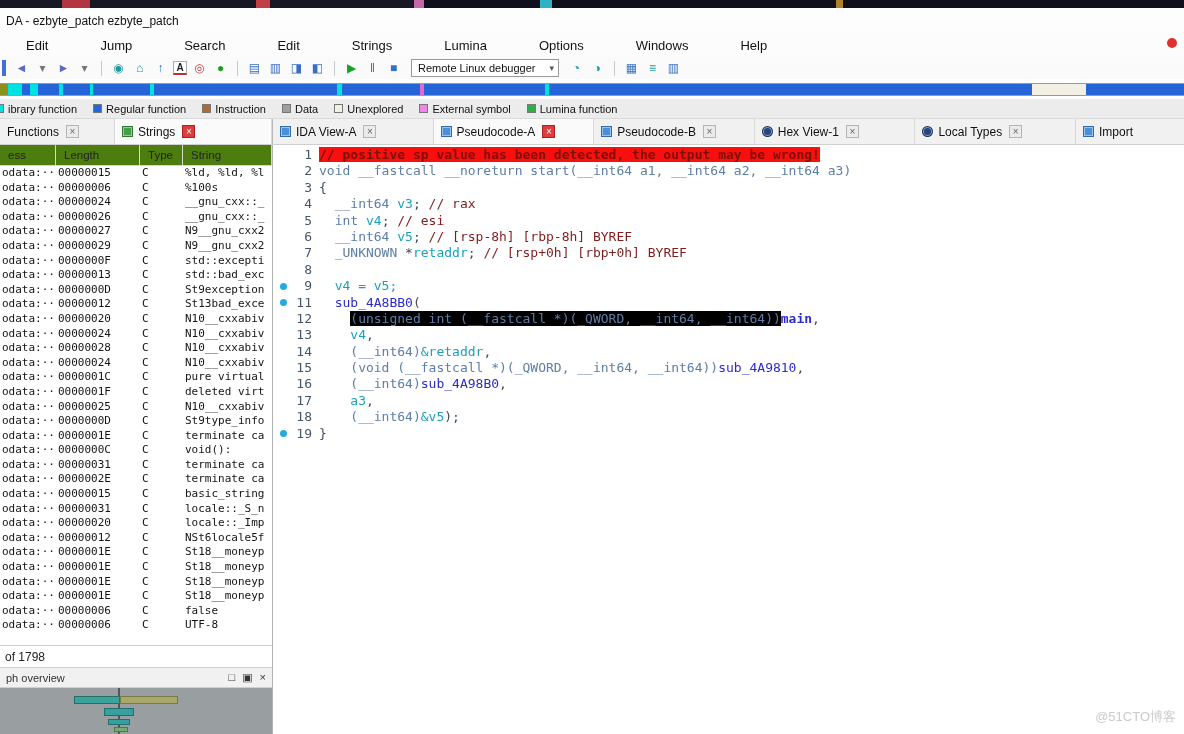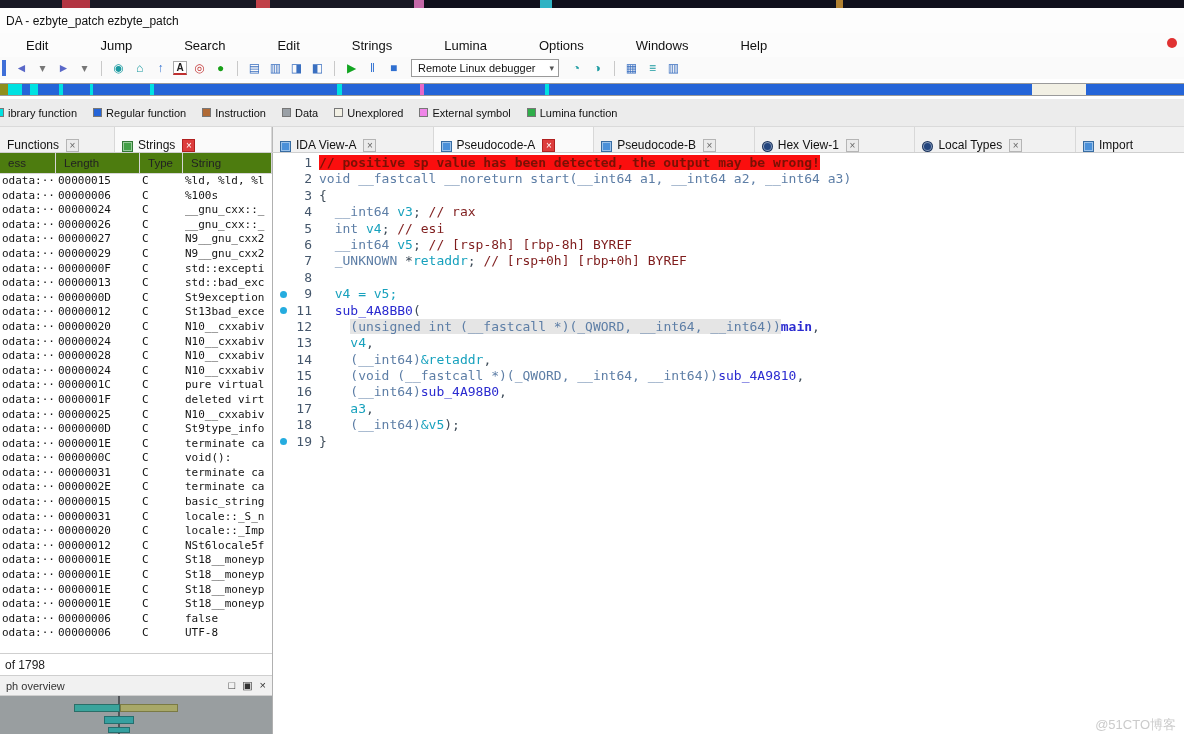--- a/index.html
+++ b/index.html
@@ -24,29 +24,29 @@
   .tb-sep{width:1px;height:15px;background:#c9c9c9;margin:0 4px}
   .tb-icon{min-width:17px;text-align:center;font-size:12px;line-height:16px;cursor:default}
   .tb-icon.boxed{border:1px solid #a9a9a9;border-bottom:2px solid #c03030;background:#fff;font-size:10px;font-weight:bold;line-height:11px;padding:0 2px;min-width:14px}
   .combo{display:flex;align-items:center;border:1px solid #9a9a9a;background:#fff;height:18px;padding:0 4px 0 6px;margin:0 5px;font-size:11px;gap:14px}
   .combo .caret{color:#555;font-size:9px}
 
   .navband-wrap{height:20px;background:#fff;padding:4px 0 3px 0}
   .navband{height:13px;display:flex;border-top:1px solid #9a9a9a;border-bottom:1px solid #9a9a9a}
   .nav-seg{height:100%;flex:none}
 
-  .legend{height:28px;background:#ececec;border-bottom:1px solid #dadada;display:flex;gap:16px;font-size:11px;overflow:hidden;padding-right:6px}
+  .legend{height:20px;background:#ececec;border-bottom:1px solid #dadada;display:flex;gap:16px;font-size:11px;overflow:hidden;padding-right:6px}
   .legend-item{display:flex;align-items:center;gap:4px;flex:none}
   .legend-sq{width:9px;height:9px;border:1px solid #777;display:inline-block}
   .legend-sq.clipped{width:4px;border-left:none}
 
   .tabbar{height:26px;background:#f1f1f1;border-bottom:1px solid #cfcfcf;display:flex;font-size:12px}
   .tabgroup-left{width:273px;flex:none;display:flex;border-right:1px solid #b8b8b8}
   .tabgroup-right{flex:1;display:flex;overflow:hidden}
-  .tab{display:flex;align-items:flex-end;gap:5px;padding:0 7px;border-right:1px solid #d8d8d8;cursor:default;white-space:nowrap;overflow:hidden}
+  .tab{display:flex;align-items:center;gap:5px;padding:0 7px;border-right:1px solid #d8d8d8;cursor:default;white-space:nowrap;overflow:hidden}
   .tab.active{background:#fafafa}
   .tabgroup-left .tab:nth-child(1){flex:0 0 115px}
   .tabgroup-left .tab:nth-child(2){flex:1}
   .tabgroup-right .tab{flex:1 1 0}
   .tabgroup-right .tab:last-child{flex:0 0 108px;border-right:none}
   .tab-icon{width:11px;height:11px;flex:none;display:inline-block;border:1px solid rgba(0,0,0,.25);box-shadow:inset 0 0 0 1px rgba(255,255,255,.45)}
   .tab-icon.circle{border-radius:50%}
   .tab-close{width:13px;height:13px;flex:none;border:1px solid #b5b5b5;background:#ebebeb;color:#666;font-size:10px;line-height:11px;text-align:center;margin-left:2px}
   .tab-close.red{background:#dd3d3d;border-color:#b02020;color:#fff}
 
@@ -73,21 +73,21 @@
   .lnum{width:26px;flex:none;text-align:right;padding-right:7px;color:#44566b}
   .code{flex:1;overflow:hidden}
   .seg{white-space:pre}
   .pl{color:#3e4c59}
   .kw{color:#5d7ea6}
   .cm{color:#7f1d1d}
   .lv{color:#17a1bd}
   .fn{color:#2b2bd0}
   .fnb{color:#2b2bd0;font-weight:bold}
   .warn{background:#fb0e0e;color:#791105;font-weight:bold}
-  .hl{background:#e5e5e5}
+  .hl{background:#000000}
   .watermark{position:absolute;right:8px;bottom:8px;color:#cbcbcb;font-size:13px;font-family:"Liberation Sans",sans-serif}
 </style>
 </head>
 <body>
 
 <div class="screen">
 
   <div class="top-strip"></div>
 
   <div class="titlebar">

